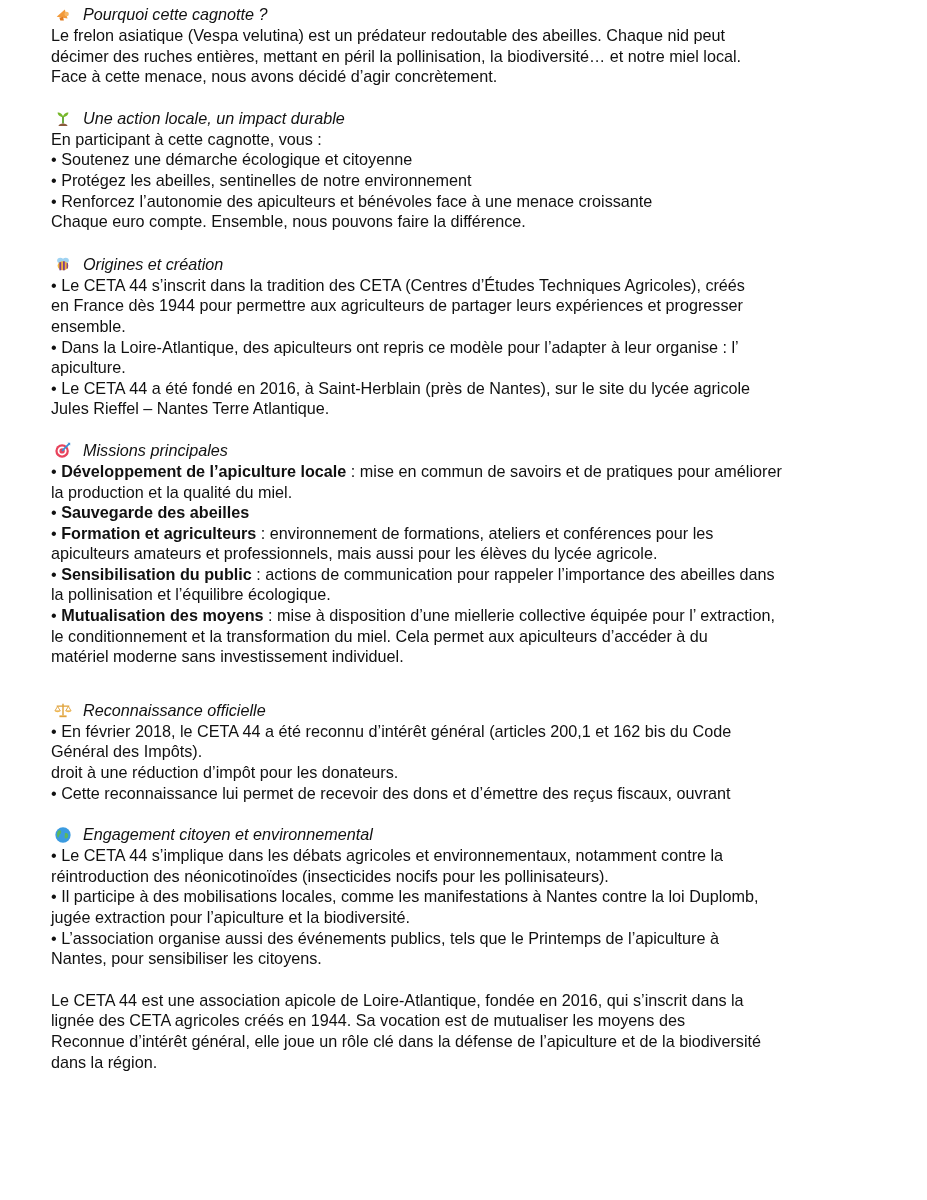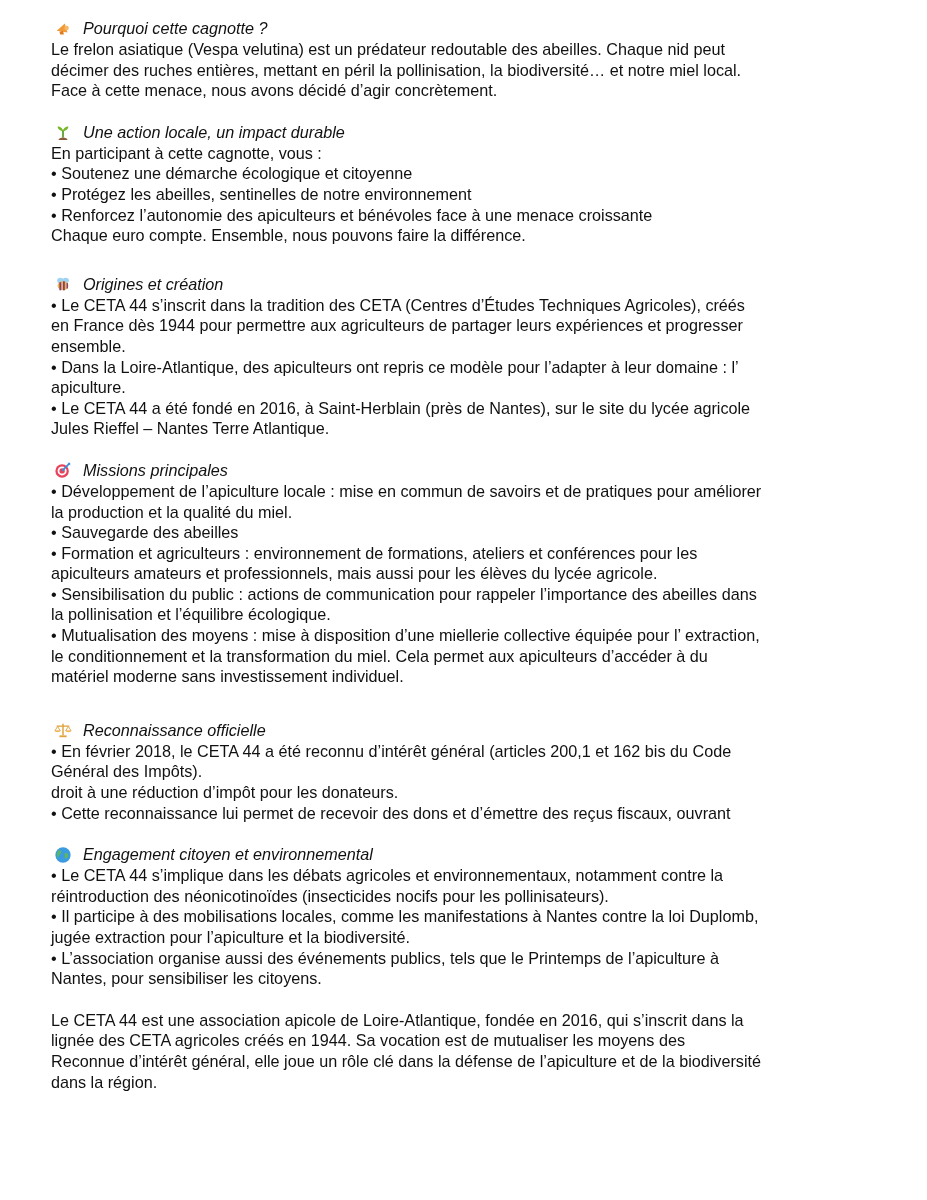--- a/index.html
+++ b/index.html
@@ -3,28 +3,28 @@
   <meta charset="utf-8">
   <style>
     html, body { margin: 0; padding: 0; background: #ffffff; }
     body {
       width: 927px; height: 1200px; overflow: hidden;
       font-family: "Liberation Sans", sans-serif;
       color: #111111;
       font-size: 16.2px;
       line-height: 20.6px;
     }
-    .page { position: relative; padding: 18px 0 0 51px; width: 800px; }
+    .page { position: relative; padding: 4px 0 0 51px; width: 800px; }
     .section { margin-bottom: 21px; }
-    .section.s2 { margin-bottom: 28px; }
+    .section.s2 { margin-bottom: 22px; }
     .heading { display: flex; align-items: center; font-style: italic; height: 21px; }
     .heading .icon { width: 22px; height: 18px; display: inline-flex; align-items: center; justify-content: center; margin-right: 9px; margin-left: 1px; }
     .heading .icon svg { width: 18px; height: 18px; display: block; }
     .line { white-space: pre-wrap; }
-    .bold { font-weight: normal; }
+    .bold { font-weight: bold; }
     p { margin: 0; }
   </style>
 </head>
 <body>
 
 <div class="page">
 
   <div class="section">
     <div class="heading">
       <span class="icon">
@@ -70,21 +70,21 @@
             <rect x="6" y="8" width="2" height="9" fill="#7a3f8f"></rect>
             <rect x="10" y="7" width="2" height="10" fill="#7a3f8f"></rect>
             <rect x="14" y="9" width="1.5" height="6" fill="#7a3f8f"></rect>
           </svg>
       </span>
       <span>Origines et création</span>
     </div>
     <p class="line">• Le CETA 44 s’inscrit dans la tradition des CETA (Centres d’Études Techniques Agricoles), créés</p>
     <p class="line">en France dès 1944 pour permettre aux agriculteurs de partager leurs expériences et progresser</p>
     <p class="line">ensemble.</p>
-    <p class="line">• Dans la Loire-Atlantique, des apiculteurs ont repris ce modèle pour l’adapter à leur domaine : l’</p>
+    <p class="line">• Dans la Loire-Atlantique, des apiculteurs ont repris ce modèle pour l’adapter à leur organise : l’</p>
     <p class="line">apiculture.</p>
     <p class="line">• Le CETA 44 a été fondé en 2016, à Saint-Herblain (près de Nantes), sur le site du lycée agricole</p>
     <p class="line">Jules Rieffel – Nantes Terre Atlantique.</p>
   </div>
 
   <div class="section">
     <div class="heading">
       <span class="icon">
         <svg viewBox="0 0 20 20">
             <circle cx="9" cy="11" r="7.5" fill="#e8435c"></circle>

